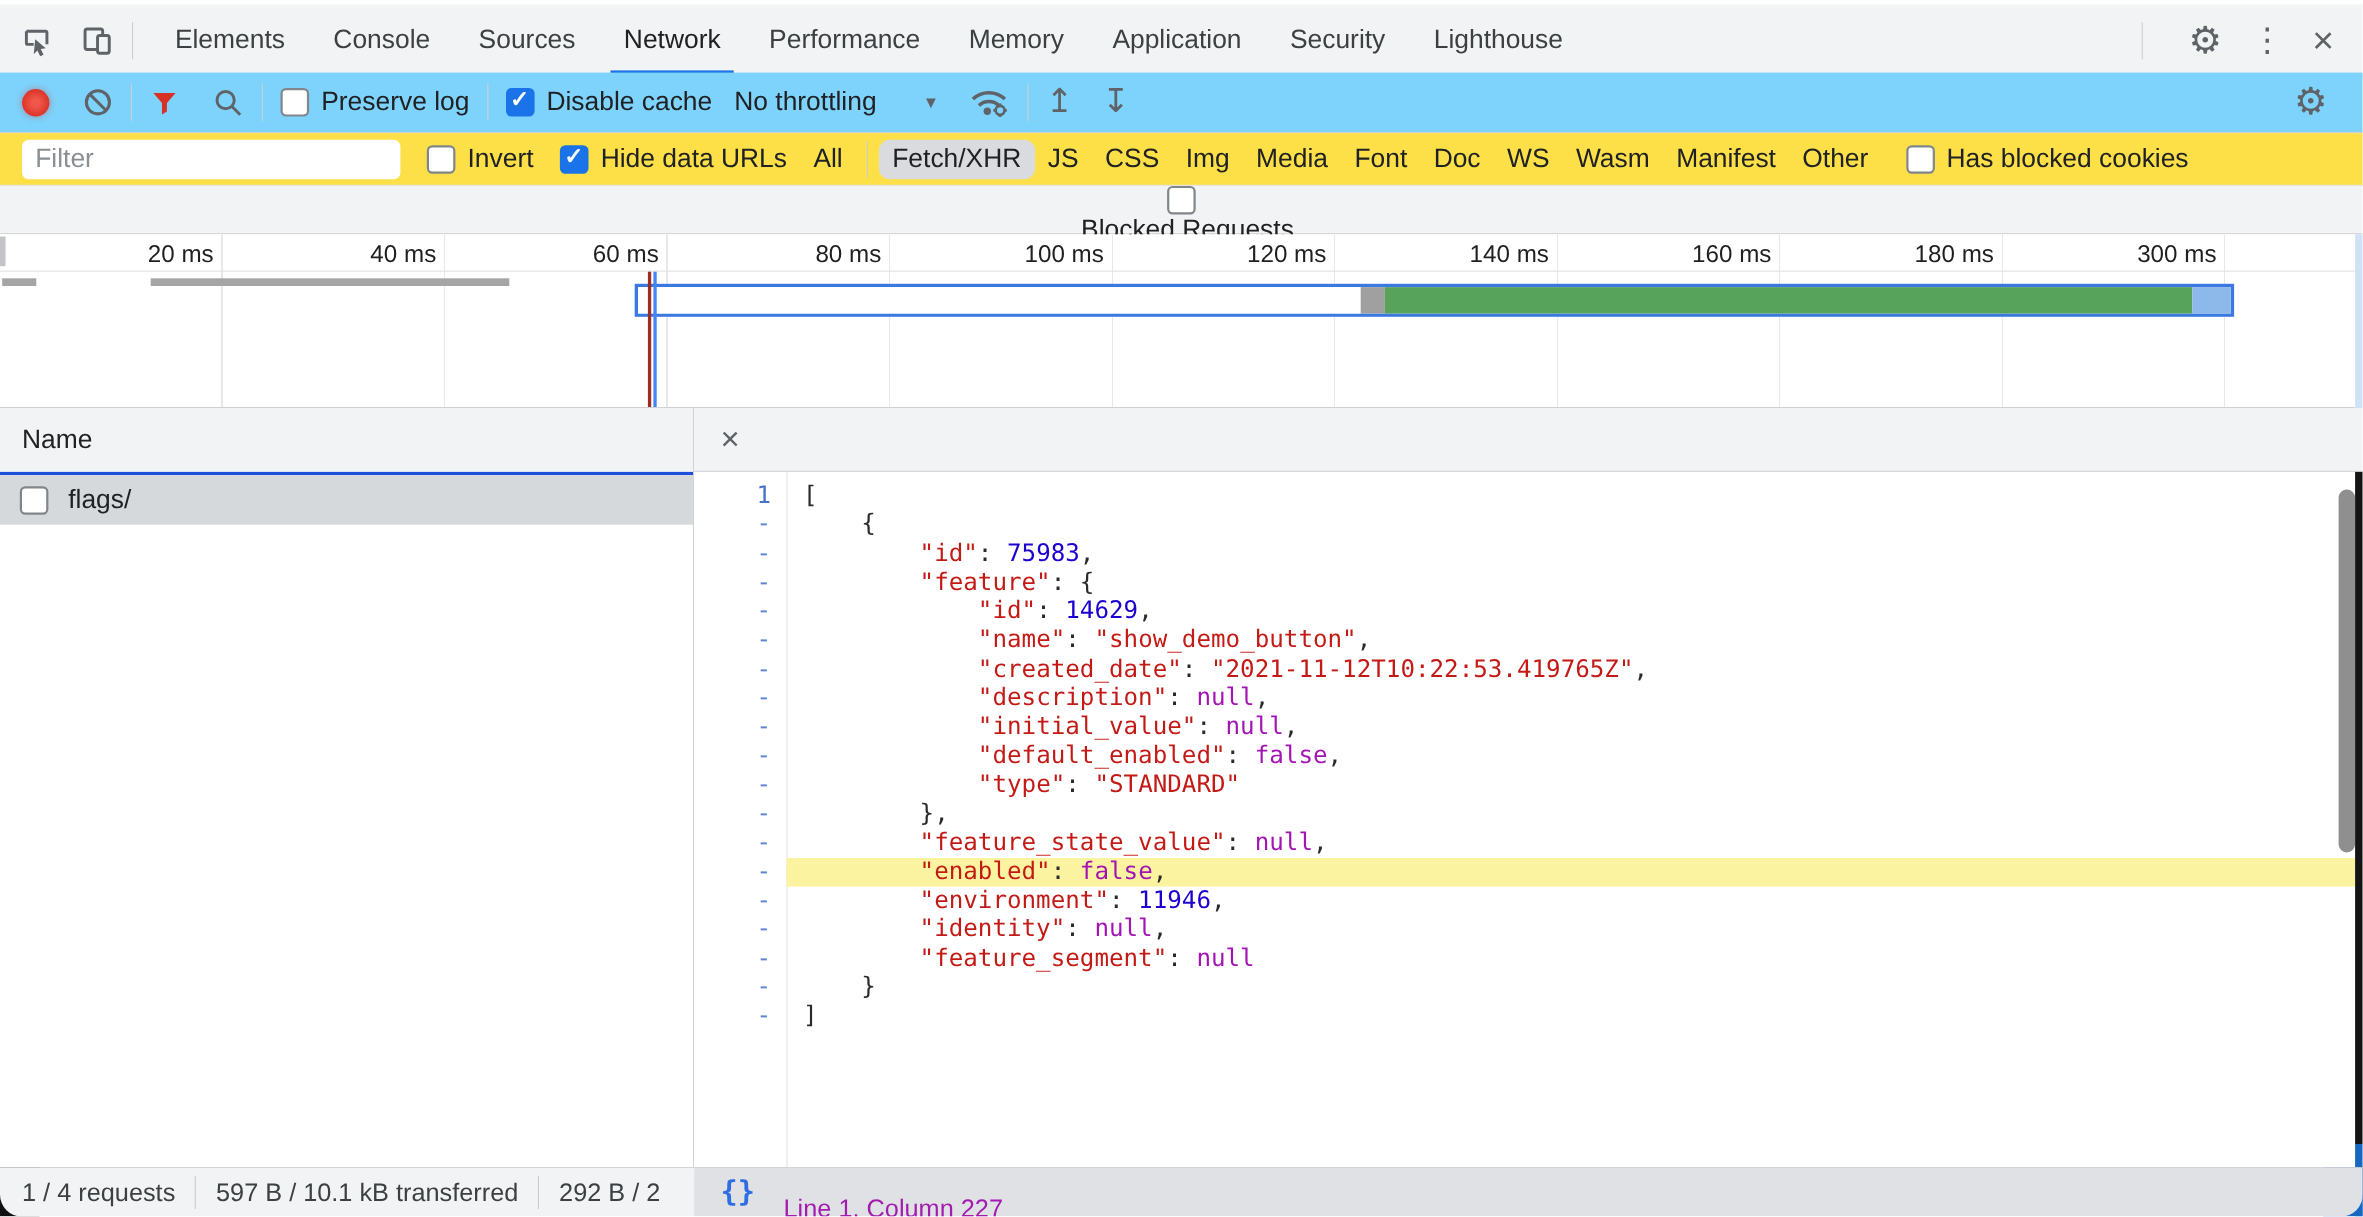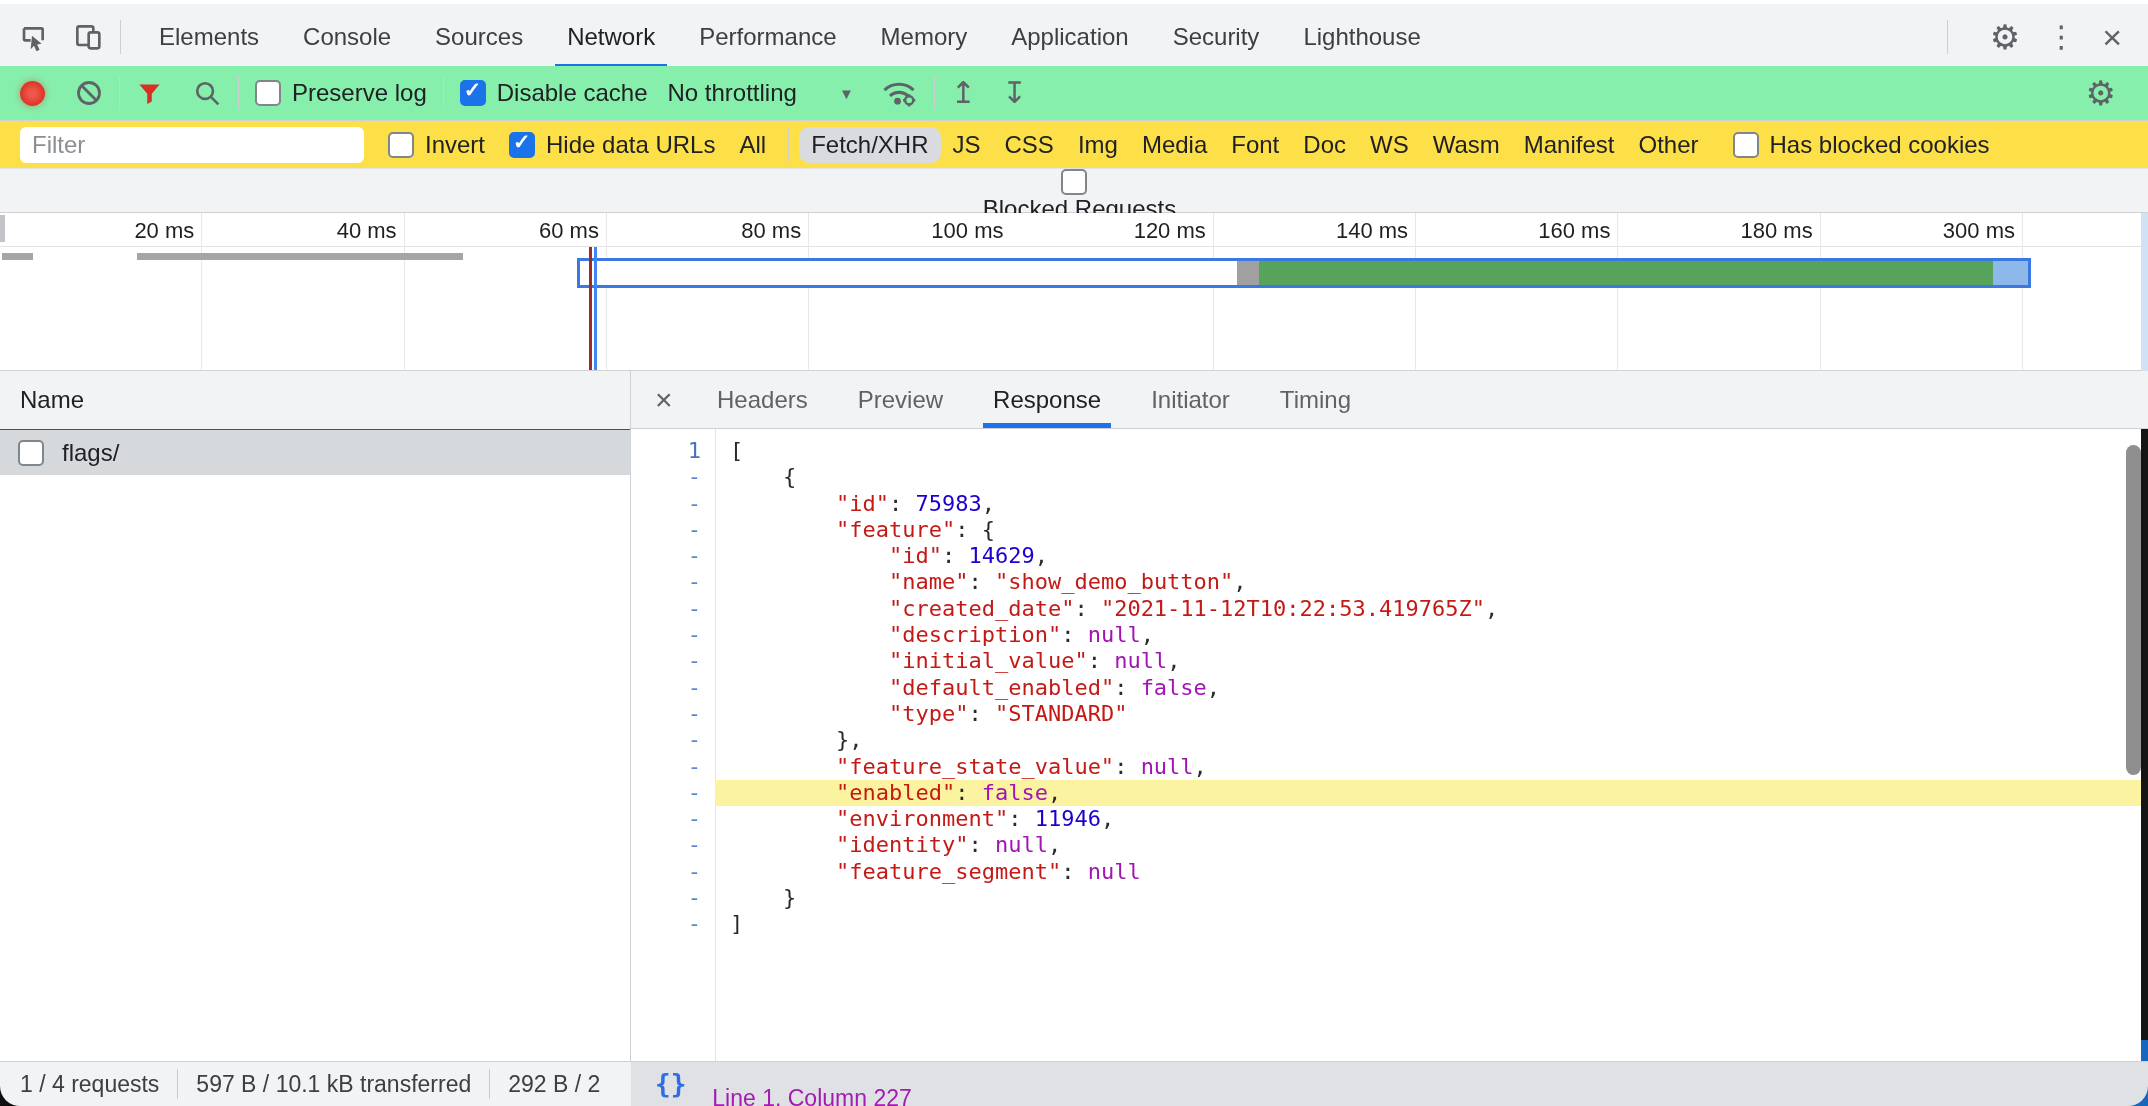--- a/index.html
+++ b/index.html
@@ -14,21 +14,21 @@
   .main-tab{position:relative;height:100%;display:flex;align-items:center;padding:0 22px;
             font-size:24px;color:#3c4043;cursor:default;}
   .main-tab.active{color:#202124;}
   .main-tab.active::after{content:"";position:absolute;left:10px;right:10px;bottom:0;height:5px;background:#1a73e8;}
   .vsep{width:1px;height:34px;background:#cdcfd2;margin:0 16px;flex:none;}
   .ico{color:#5f6368;flex:none;display:flex;align-items:center;justify-content:center;}
   .txticon{font-size:30px;color:#5f6368;line-height:1;}
   .right-group{margin-left:auto;display:flex;align-items:center;gap:26px;padding-right:8px;}
 
   
-  .nettools{left:0;top:66px;width:2148px;height:55px;background:#86efac;border-bottom:1px solid #cfd1d4;
+  .nettools{left:0;top:66px;width:2148px;height:55px;background:#7dd3fc;border-bottom:1px solid #cfd1d4;
             display:flex;align-items:center;padding:0 20px;}
   .rec{width:25px;height:25px;border-radius:50%;background:radial-gradient(circle,#f0564a 20%,#d93025 75%);
        box-shadow:0 0 7px rgba(217,48,37,.45);flex:none;}
   .label{font-size:24px;color:#202124;margin-left:11px;white-space:nowrap;}
   .cb{width:26px;height:26px;border:2.5px solid #80868b;border-radius:5px;background:#fff;flex:none;
       position:relative;box-sizing:border-box;}
   .cb.checked{background:#1a73e8;border-color:#1a73e8;}
   .cb.checked::after{content:"\2713";position:absolute;left:2px;top:-4px;color:#fff;font-size:21px;font-weight:bold;}
   .caret{font-size:15px;color:#5f6368;margin-left:42px;}
   .mlauto{margin-left:auto;}
@@ -56,21 +56,21 @@
   .ov-grip{position:absolute;left:0;top:2px;width:5px;height:27px;background:#c2c4c8;}
   .ov-bar{position:absolute;top:40px;height:7px;background:#a5a5a5;}
   .ov-sel{position:absolute;left:577px;top:45px;width:1454px;height:30px;border:3px solid #3c78e1;
           display:flex;box-sizing:border-box;background:#fff;}
   .sg-white{width:657px;background:#fff;} .sg-gray{width:22px;background:#a0a0a0;}
   .sg-green{width:734px;background:#57a35b;} .sg-tail{flex:1;background:#8cb8ea;}
   .ov-line{position:absolute;top:34px;width:3px;height:124px;}
 
   
   .left-panel{left:0;top:371px;width:631px;height:690px;background:#fff;border-right:1px solid #cfd1d4;}
-  .name-header{height:58px;background:#f1f3f4;border-bottom:1px solid #1d4ed8;display:flex;align-items:center;
+  .name-header{height:58px;background:#f1f3f4;border-bottom:3px solid #1d4ed8;display:flex;align-items:center;
                padding:0 20px;font-size:24px;color:#202124;}
   .req-row{height:45px;display:flex;align-items:center;padding:0 18px;font-size:24px;color:#202124;}
   .req-row.selected{background:#d6d9dc;}
   .req-row .cb{margin-right:18px;}
 
   
   .resp-tabs{left:631px;top:371px;width:1517px;height:58px;background:#f1f3f4;border-bottom:1px solid #cfd1d4;
              display:flex;align-items:center;padding:0 0 0 24px;}
   .close-x{font-size:30px;color:#5f6368;width:34px;flex:none;}
   .dtab{position:relative;height:100%;display:flex;align-items:center;padding:0 22px;margin-left:6px;
@@ -256,27 +256,20 @@
       <span>Name</span>
     </div>
     <div class="req-row selected">
       <span class="cb"></span>
       <span>flags/</span>
     </div>
   </div>
 
   <div class="abs resp-tabs">
     <span class="close-x">×</span>
-    <div id="detail-tabs" style="display:flex;height:100%;align-items:center">
-        <div class="dtab">Headers</div>
-        <div class="dtab">Preview</div>
-        <div class="dtab active">Response</div>
-        <div class="dtab">Initiator</div>
-        <div class="dtab">Timing</div>
-      </div>
   </div>
 
   <div class="abs code-area">
     <div class="gutter-border"></div>
     <div class="code-lines" id="code-lines">
         <div class="code-line">
           <span class="ln">1</span>
           <span class="lc"><span class="tp">[</span></span>
         </div>
         <div class="code-line">

